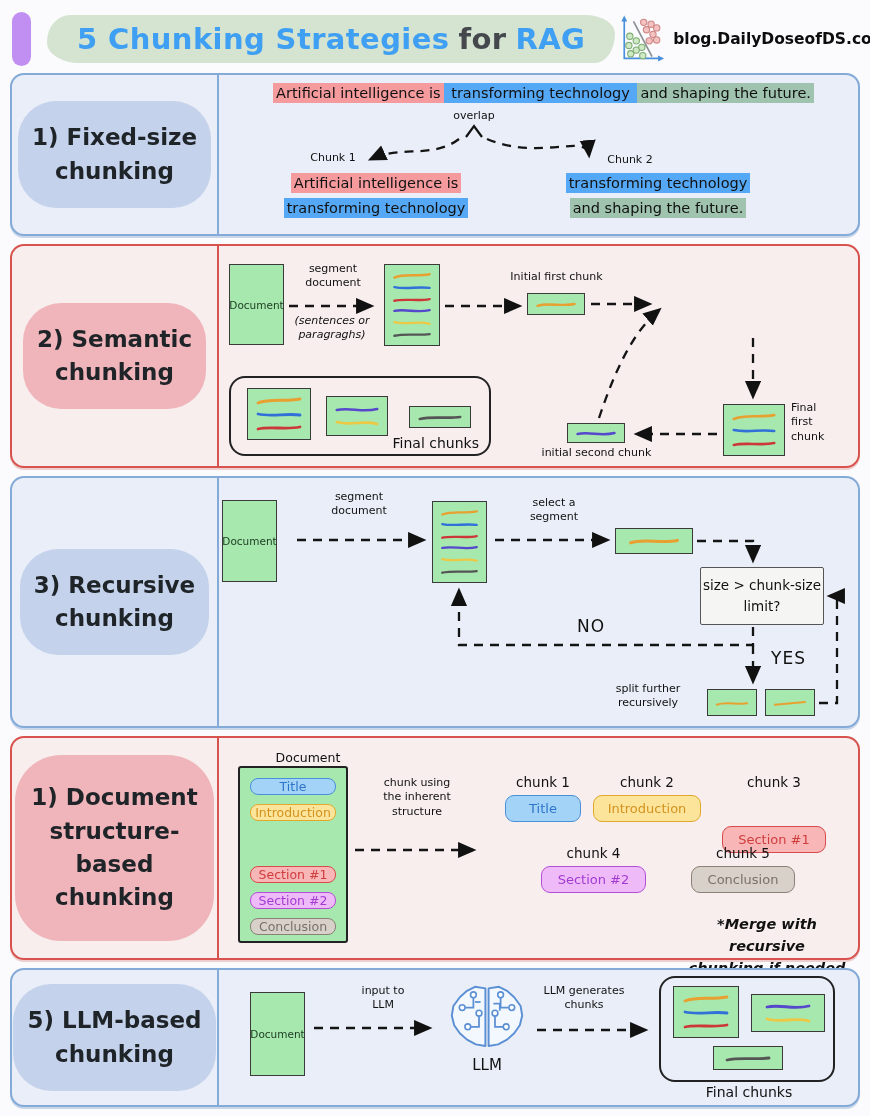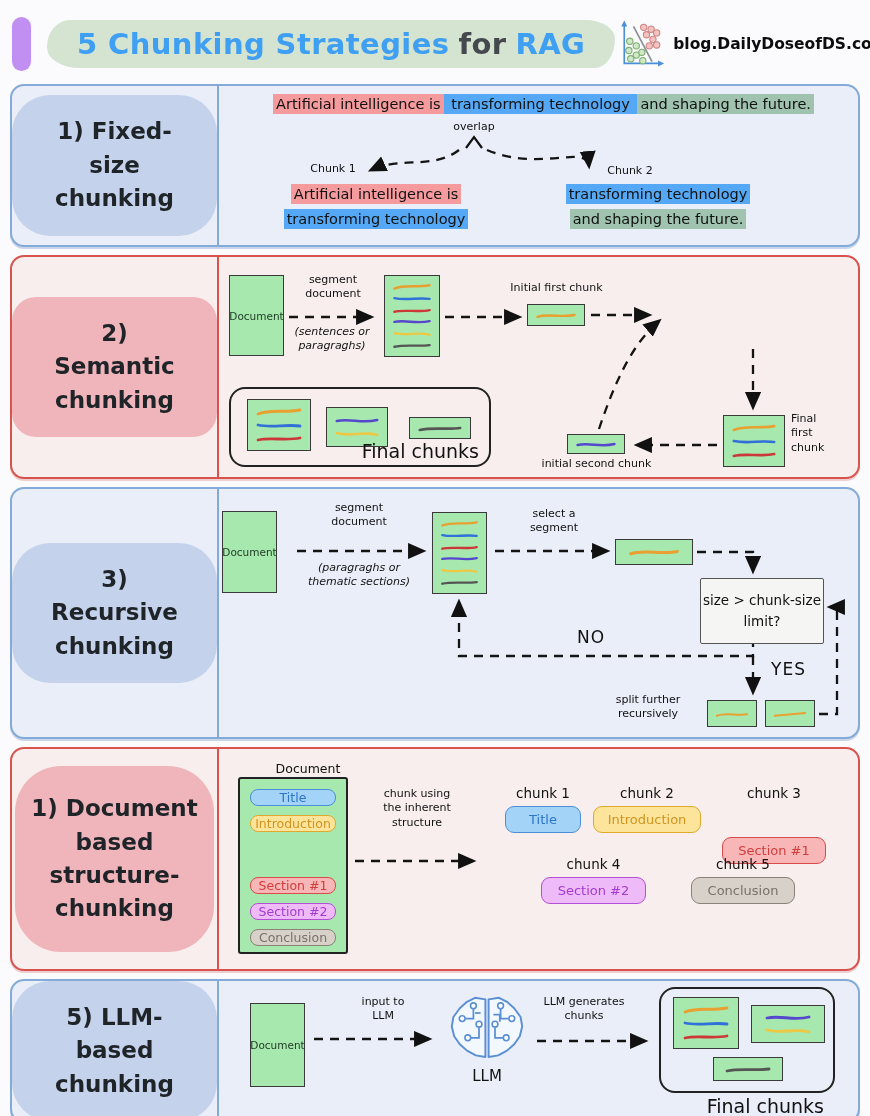--- a/index.html
+++ b/index.html
@@ -1,37 +1,37 @@
 <!DOCTYPE html>
 <html><head>
 <meta charset="utf-8">
 <style>
   * { margin:0; padding:0; box-sizing:border-box; }
   html,body { background:#fbfbfd; font-family:"DejaVu Sans", sans-serif; color:#111; }
   .page { width:870px; height:1116px; position:relative; overflow:hidden; }
 
   
-  .hdr { display:flex; align-items:center; padding:8px 16px 4px 12px; height:84px; }
+  .hdr { display:flex; align-items:center; padding:8px 16px 4px 12px; height:73px; }
   .hbar { width:19px; height:54px; border-radius:10px; background:#c18ef2; flex:0 0 auto; }
   .blob { margin-left:16px; background:#d5e3d1; border-radius:30px 38px 26px 42px / 34px 24px 38px 26px; padding:7px 30px; }
   h1 { font-size:29px; font-weight:bold; letter-spacing:.4px; white-space:nowrap; }
   .tblue { color:#3f9ff2; }
   .tdark { color:#45494d; margin:0 9px; }
   .brand { margin-left:auto; display:flex; align-items:center; gap:8px; font-weight:bold; font-size:15.5px; color:#0d0d0d; }
 
   
   .card { position:relative; display:flex; margin:0 10px 8px; border:2.5px solid; border-radius:14px; }
   .card.blue { border-color:#84aad8; background:#e9eef8; box-shadow:0 2px 0 #c9d6ea; }
   .card.red  { border-color:#d9534e; background:#f8eeee; box-shadow:0 2px 0 #eccfce; }
   .left { flex:0 0 207px; display:flex; align-items:center; justify-content:center; border-right:2px solid; }
   .card.blue .left { border-color:#84aad8; }
   .card.red  .left { border-color:#d9534e; }
-  .pill { border-radius:38px; padding:20px 26px; font-size:23px; font-weight:bold; text-align:center; line-height:1.45; color:#1f2428; }
+  .pill { border-radius:38px; padding:20px 14px; font-size:23px; font-weight:bold; text-align:center; line-height:1.45; color:#1f2428; }
   .pill-blue { background:#c4d2eb; }
-  .pill-pink { background:#f0b5ba;border-radius:24px; }
+  .pill-pink { background:#f0b5ba; }
   .content { position:relative; flex:1; }
   #c1{height:159px} #c2{height:220px} #c3{height:248px} #c4{height:220px} #c5{height:135px}
   .overlay { position:absolute; inset:0; pointer-events:none; }
 
   .anno { position:absolute; font-size:11px; line-height:1.3; text-align:center; color:#111; }
   .ital { font-style:italic; }
 
   
   .sentence { position:absolute; top:8px; left:0; right:0; text-align:center; font-size:14.5px; line-height:1.5; white-space:nowrap;padding-left:10px; }
   .hl { padding:2px 3px; }
@@ -42,21 +42,21 @@
 
   
   .doc-box { position:absolute; background:#a7e8ae; border:1.6px solid #3a3a3a; display:flex; align-items:center; justify-content:center; font-size:10.5px; color:#1c3a22; }
   .gbox { position:absolute; background:#a7e8ae; border:1.6px solid #3a3a3a; display:flex; flex-direction:column; justify-content:space-evenly; padding:3px 6px; }
   .gbox svg { width:100%; display:block; }
 
   .size-box { position:absolute; background:#f5f5f4; border:1.6px solid #555; text-align:center; font-size:13.5px; line-height:1.55; display:flex; flex-direction:column; justify-content:center; border-radius:2px; }
   .bigword { position:absolute; font-size:17px; letter-spacing:1px; color:#111; }
 
   .fc-box { position:absolute; border:2px solid #222; border-radius:16px; background:transparent; }
-  .fc-label { position:absolute; font-size:19px; text-align:right; }
+  .fc-label { position:absolute; font-size:14px; text-align:center; }
 
   
   .doc4 { position:absolute; background:#a7e8ae; border:2px solid #222; border-radius:3px; padding:10px 10px; display:flex; flex-direction:column; gap:9px; }
   .mini-pill { height:24px; border:1.5px solid; border-radius:8px; display:flex; align-items:center; justify-content:center; font-size:12.5px; }
   .mp-title { background:#a3d4f7; border-color:#4a90d9; color:#2e74c9; }
   .mp-intro { background:#fce49b; border-color:#e0a92d; color:#d2931f; }
   .mp-s1    { background:#f8b6b6; border-color:#d94a4a; color:#cf3d3d;margin-top:36px; }
   .mp-s2    { background:#eebbf8; border-color:#b34fd6; color:#a33bd1; }
   .mp-conc  { background:#d8d1c9; border-color:#8a8178; color:#79706a; }
   .chunk4 { position:absolute; text-align:center; }
@@ -266,24 +266,20 @@
           <path d="M600,225 H618 V118 H611"></path>
         </g>
       </svg>
       <div class="doc-box" style="left:3px;top:22px;width:55px;height:82px">
           <span>Document</span>
         </div>
       <div class="anno" style="top:12px;left:74px;width:132px">
         <div>segment</div>
         <div>document</div>
       </div>
-      <div class="anno ital" style="top:72px;left:62px;width:156px">
-        <div>(paragraghs or</div>
-        <div>thematic sections)</div>
-      </div>
       <div class="gbox" style="left:213px;top:23px;width:55px;height:82px">
         <svg viewBox="0 0 50 9" height="9">
             <path d="M4,7 C16,2 30,6 46,3" fill="none" stroke="#e8a030" stroke-width="2.8" stroke-linecap="round"></path>
           </svg>
         <svg viewBox="0 0 50 9" height="9">
             <path d="M4,4 C18,7 32,3 46,5" fill="none" stroke="#3070d8" stroke-width="2.8" stroke-linecap="round"></path>
           </svg>
         <svg viewBox="0 0 50 9" height="9">
             <path d="M4,6 C16,3 32,7 46,4" fill="none" stroke="#cc3838" stroke-width="2.8" stroke-linecap="round"></path>
           </svg>
@@ -299,21 +295,21 @@
       </div>
       <div class="anno" style="top:18px;left:290px;width:90px">
         <div>select a</div>
         <div>segment</div>
       </div>
       <div class="gbox" style="left:396px;top:50px;width:78px;height:26px">
         <svg viewBox="0 0 50 9" height="10">
             <path d="M4,6 C16,2 32,7 46,4" fill="none" stroke="#e8a030" stroke-width="2.8" stroke-linecap="round"></path>
           </svg>
       </div>
-      <div class="size-box" style="left:481px;top:89px;width:124px;height:66px">
+      <div class="size-box" style="left:481px;top:89px;width:124px;height:58px">
         <div>size &gt; chunk-size</div>
         <div>limit?</div>
       </div>
       <div class="bigword" style="top:138px;left:358px">NO</div>
       <div class="bigword" style="top:170px;left:552px">YES</div>
       <div class="anno" style="top:204px;left:378px;width:102px">
         <div>split further</div>
         <div>recursively</div>
       </div>
       <div class="gbox" style="left:488px;top:211px;width:50px;height:27px">
@@ -326,22 +322,22 @@
             <path d="M4,7 L46,3" fill="none" stroke="#e8a030" stroke-width="2.8" stroke-linecap="round"></path>
           </svg>
       </div>
     </div>
   </div>
 
   <div class="card red">
     <div class="left">
       <div class="pill pill-pink" style="border-radius:46px;padding:26px 16px">
         <div>1) Document</div>
+        <div>structure-</div>
         <div>based</div>
-        <div>structure-</div>
         <div>chunking</div>
       </div>
     </div>
     <div class="content" id="c4">
       <svg class="overlay" width="640" height="220" viewBox="0 0 640 220">
         <path d="M136,112 H254" fill="none" stroke="#141414" stroke-width="2.3" stroke-dasharray="9 7" marker-end="url(#ah)"></path>
       </svg>
       <div class="anno" style="top:12px;left:34px;width:110px;font-size:12.5px">Document</div>
       <div class="doc4" style="left:19px;top:28px;width:110px;height:177px">
         <div class="mini-pill mp-title">Title</div>
@@ -367,20 +363,24 @@
         <div class="cl">chunk 3</div>
         <div class="mini-pill mp-s1">Section #1</div>
       </div>
       <div class="chunk4" style="left:322px;top:107px;width:105px">
         <div class="cl">chunk 4</div>
         <div class="mini-pill mp-s2">Section #2</div>
       </div>
       <div class="chunk4" style="left:472px;top:107px;width:104px">
         <div class="cl">chunk 5</div>
         <div class="mini-pill mp-conc">Conclusion</div>
+      </div>
+      <div class="footnote" style="top:176px;left:462px;width:172px">
+        <div>*Merge with recursive</div>
+        <div>chunking if needed</div>
       </div>
     </div>
   </div>
 
   <div class="card blue">
     <div class="left">
       <div class="pill pill-blue">
         <div>5) LLM-based</div>
         <div>chunking</div>
       </div>

